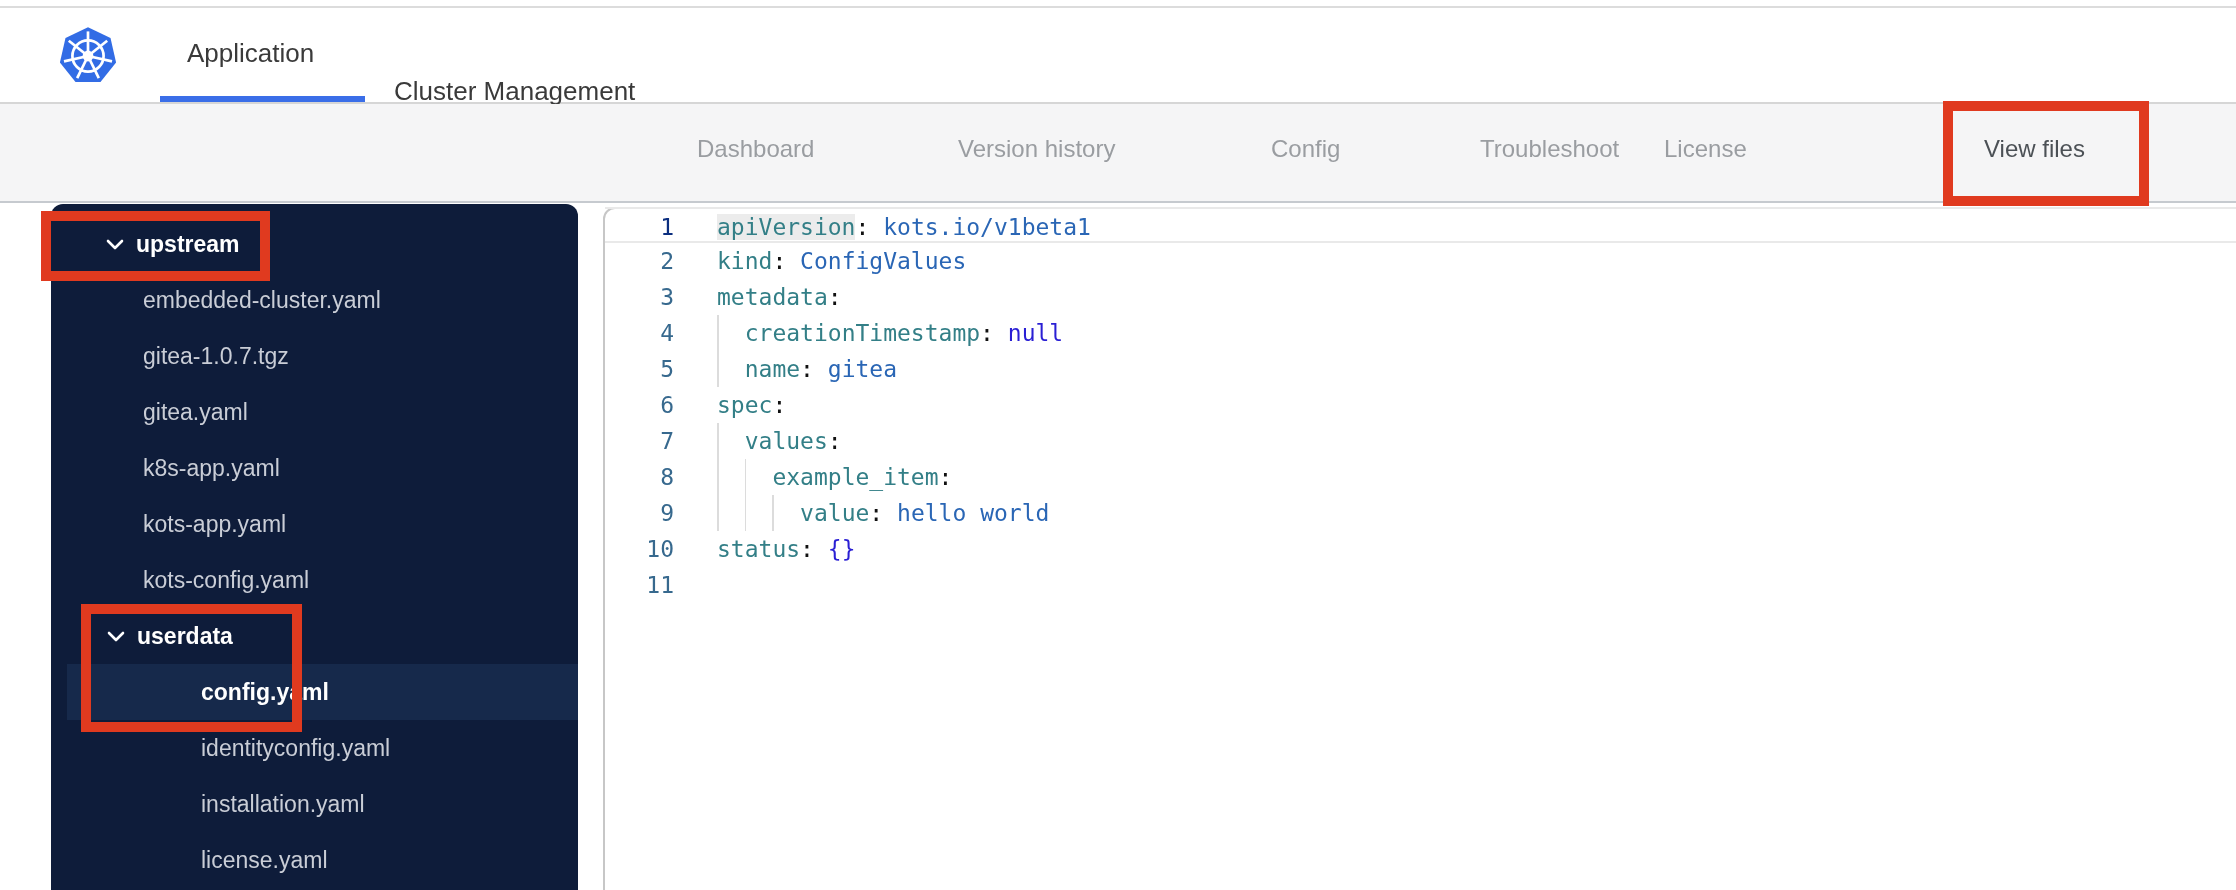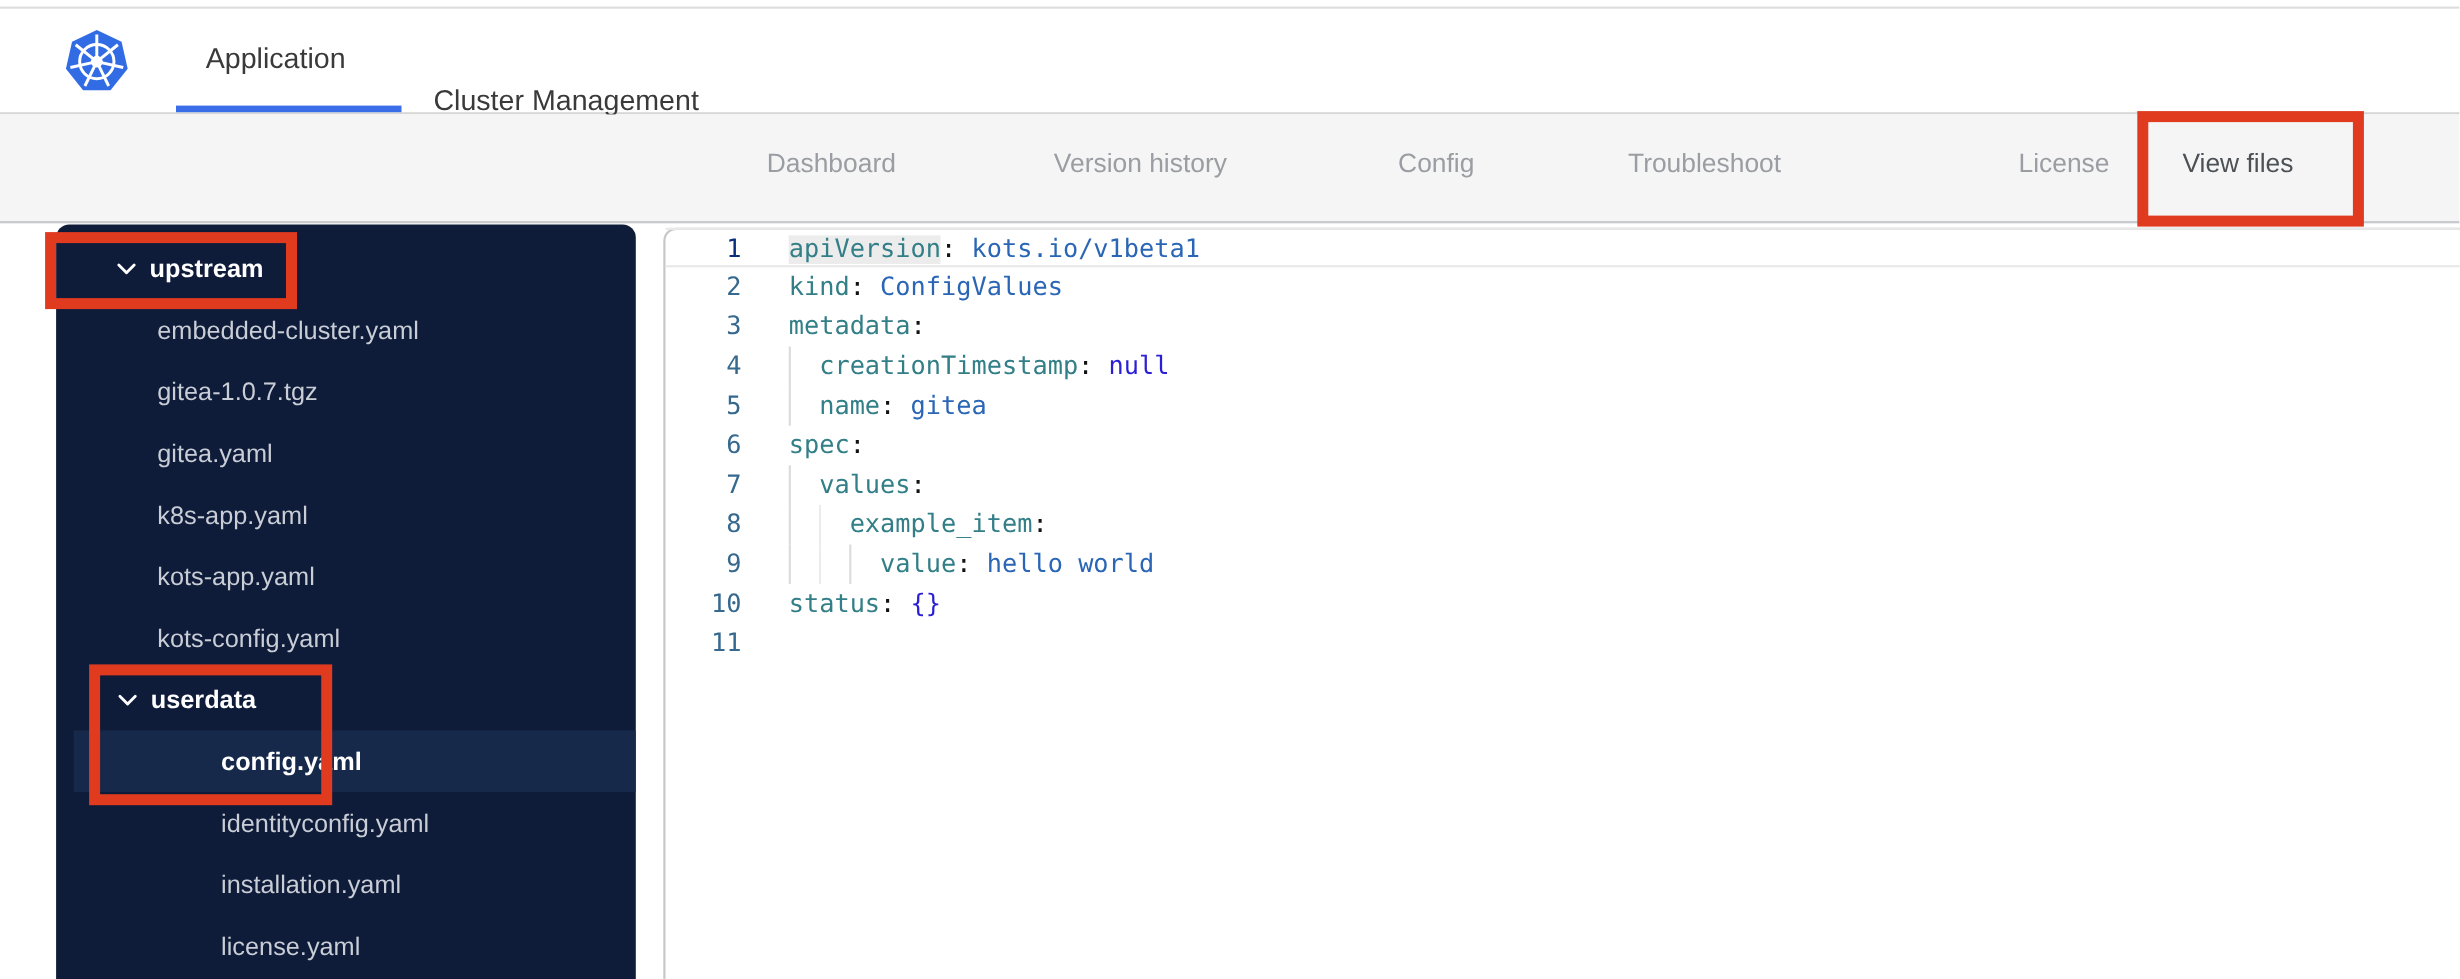--- a/index.html
+++ b/index.html
@@ -29,21 +29,21 @@
   .top-tab{position:absolute;top:30px;font-size:26px;color:#3a3a3a;font-weight:500;cursor:pointer;}
   .top-tab.t0{left:187px;}
   .top-tab.t1{left:394px;margin-top:38px;}
   .top-underline{position:absolute;left:160px;top:88px;width:205px;height:6px;background:var(--accent-blue);}
 
   
   .subnav{position:absolute;left:0;top:104px;width:100%;height:99px;background:#f5f5f6;
     border-bottom:2px solid #c6cacf;}
   .sub-tab{position:absolute;top:0;height:97px;line-height:90px;font-size:24px;color:#9a9da1;cursor:pointer;}
   .sub-tab.s0{left:697px;} .sub-tab.s1{left:958px;} .sub-tab.s2{left:1271px;}
-  .sub-tab.s3{left:1480px;} .sub-tab.s4{left:1835px;} .sub-tab.s5{left:1984px;}
+  .sub-tab.s3{left:1480px;} .sub-tab.s4{left:1664px;} .sub-tab.s5{left:1984px;}
   .sub-tab.active{color:#4c5156;font-weight:400;}
   .sub-underline{position:absolute;left:1977px;top:174px;width:136px;height:8px;background:var(--accent-blue);}
 
   
   .file-tree-panel{position:absolute;left:51px;top:204px;width:527px;height:700px;
     background:var(--sidebar-bg);border-radius:12px 12px 0 0;padding-top:12px;overflow:hidden;}
   .tree-row{height:56px;display:flex;align-items:center;font-size:23px;color:var(--sidebar-file);
     cursor:pointer;white-space:nowrap;text-align:center;}
   .tree-row.folder{color:#fff;font-weight:700;}
   .tree-row.selected{background:var(--sidebar-sel);color:#fff;font-weight:700;}

